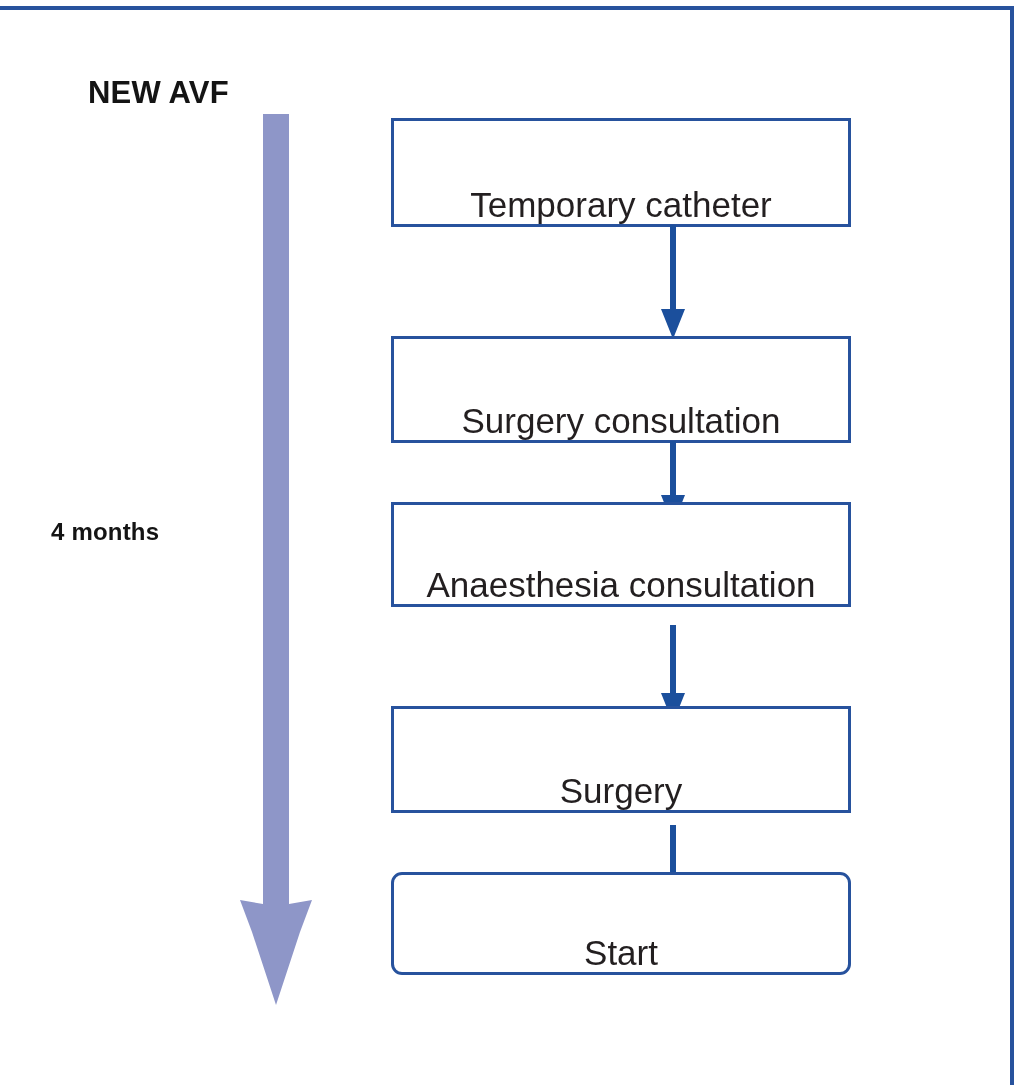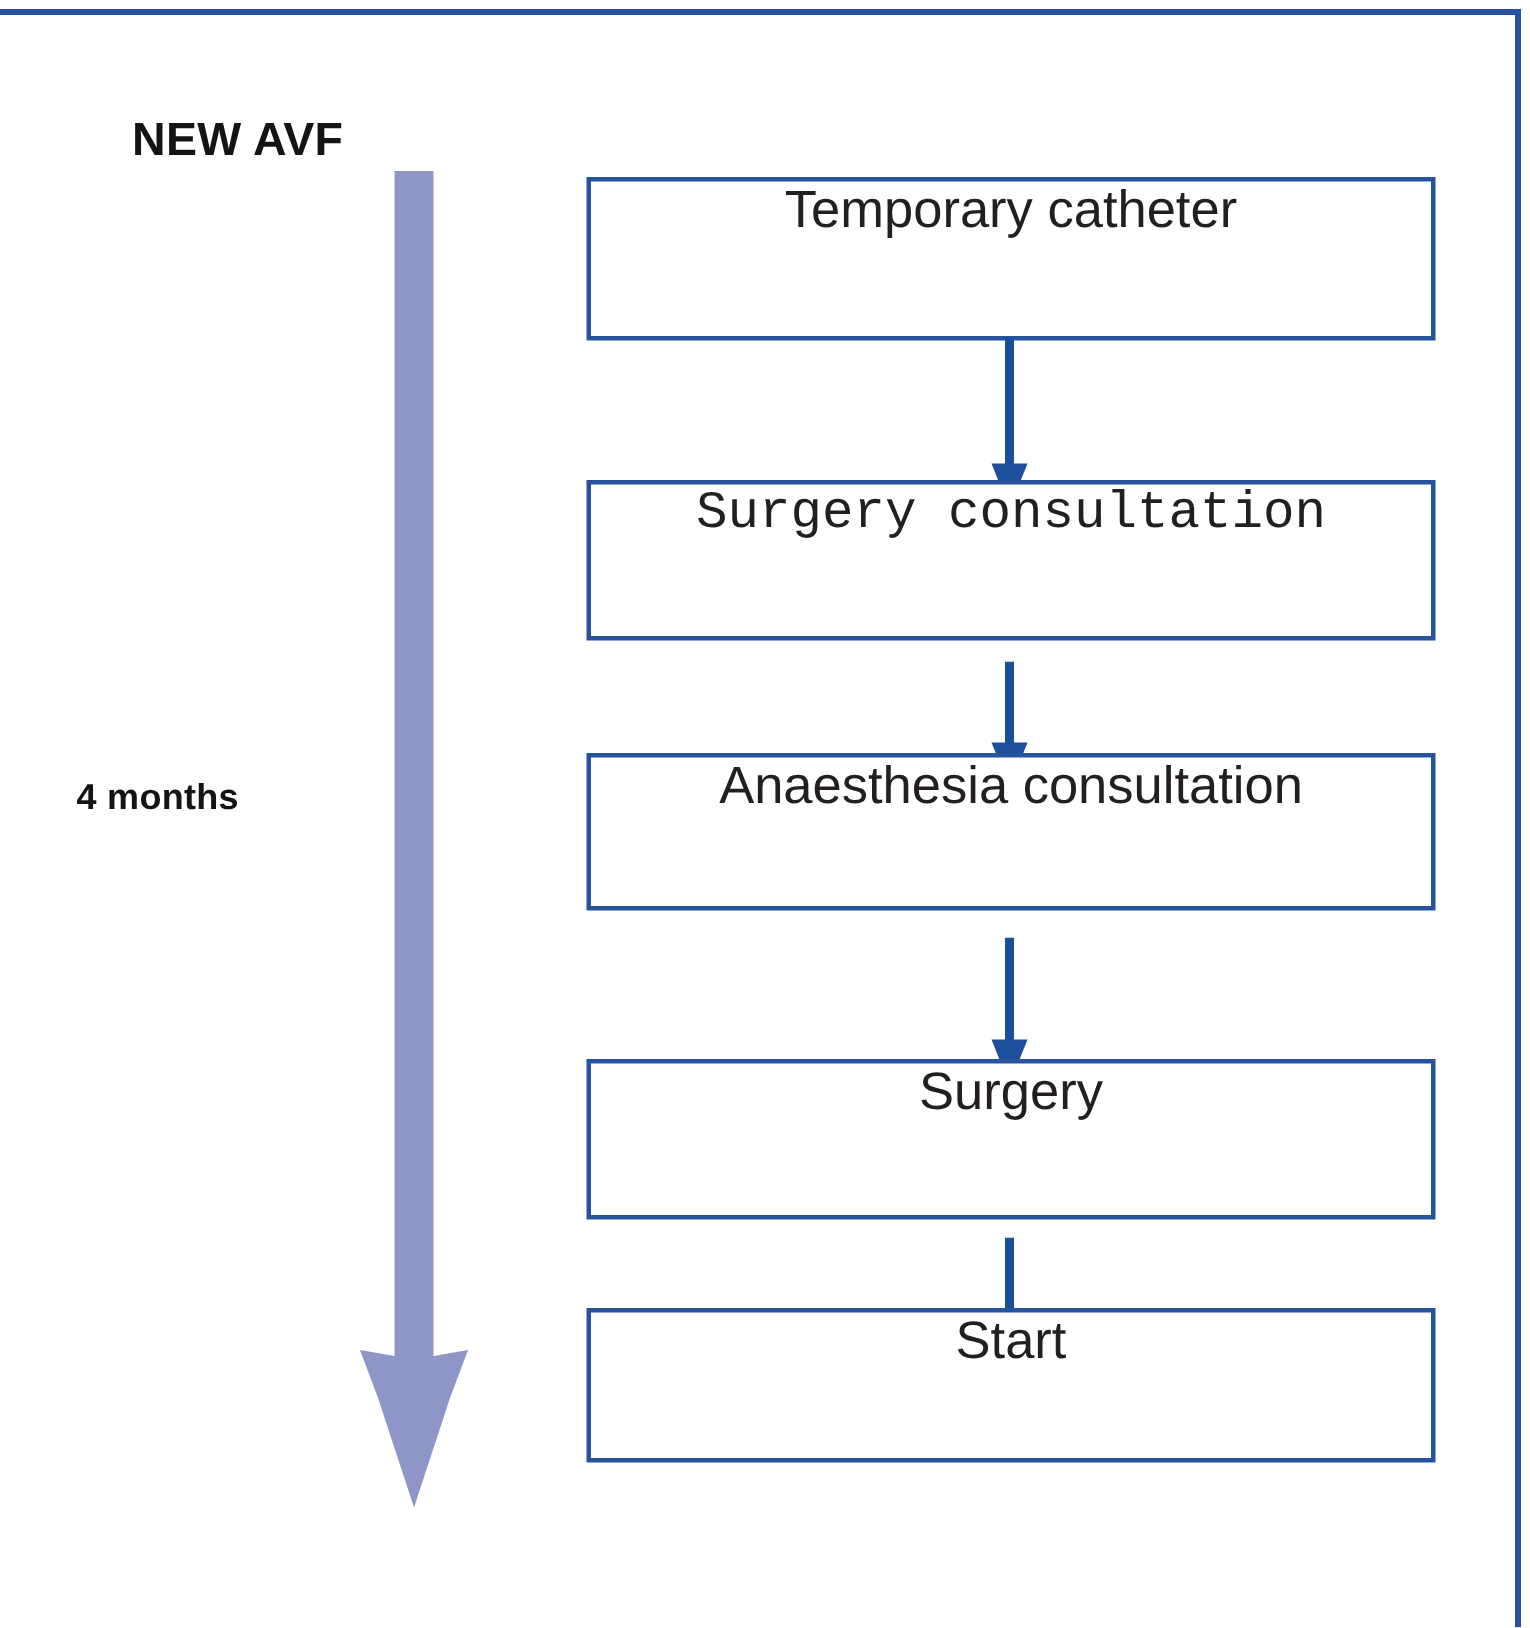--- a/index.html
+++ b/index.html
@@ -71,42 +71,42 @@
   #flow-column {
     position: absolute;
     left: 391px;
     top: 118px;
     width: 566px;
   }
 
   .node {
     position: absolute;
     left: 0;
-    width: 566px;
+    width: 460px;
     box-sizing: border-box;
     border: 3px solid #27529d;
     background: #ffffff;
     display: flex;
-    align-items: flex-start;
+    align-items: flex-end;
     justify-content: center;
   }
   .node-label {
     font-size: 35px;
     font-weight: 300;
     color: #231f20;
     line-height: 1.1;
     text-align: center;
     white-space: nowrap;
   }
 
   #node-0 { top: 0px;   height: 109px; }
-  #node-1 { top: 202px; height: 107px; font-family: Liberation Mono, monospace; }
+  #node-1 { top: 218px; height: 107px; }
   #node-2 { top: 384px; height: 105px; }
   #node-3 { top: 588px; height: 107px; }
-  #node-4 { top: 754px; height: 103px; }
+  #node-4 { top: 754px; height: 103px; border-radius: 11px; }
 
   
   .connector {
     position: absolute;
     left: 252px;
     width: 60px;
     pointer-events: none;
   }
   #connector-0 { top: 107px; height: 114px; }
   #connector-1 { top: 323px; height: 84px; }

